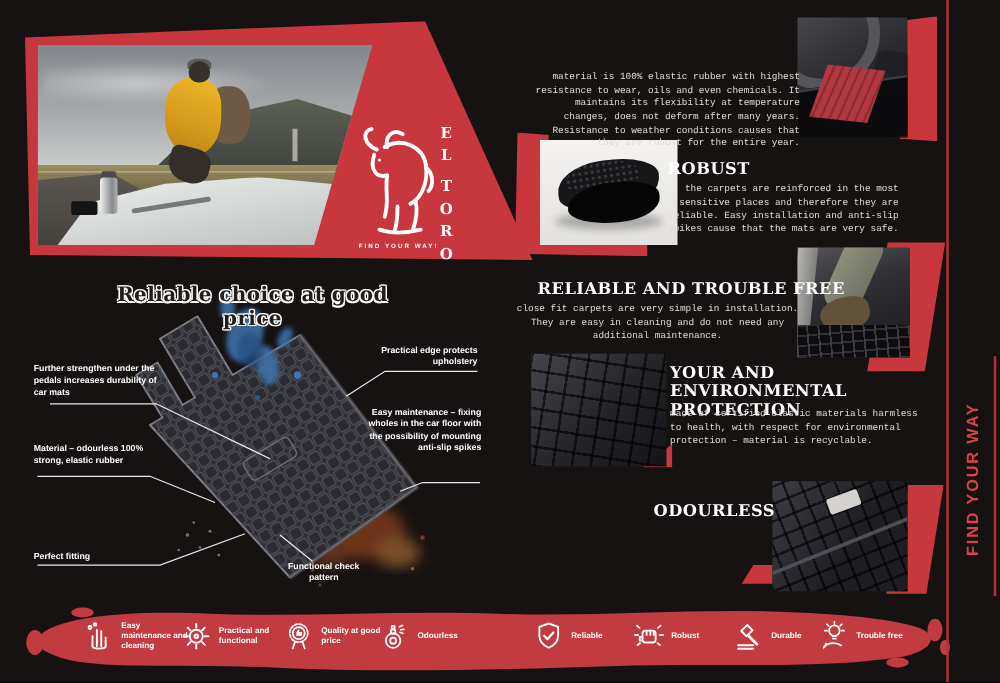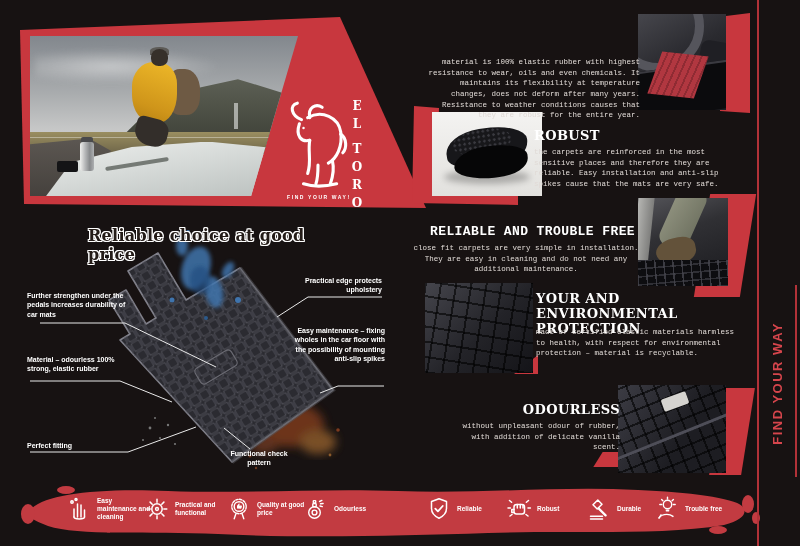--- a/index.html
+++ b/index.html
@@ -36,42 +36,42 @@
     background:linear-gradient(90deg,#f0f0ee 0%,#b9babb 35%,#888a8c 70%,#aeb0b2 100%);}
   .camera{left:10%;top:78%;width:8%;height:7%;background:#141416;border-radius:2px;}
 
   
   .bull{left:287px;top:100px;width:62px;height:90px;z-index:3;}
   .logo-letters{left:351px;top:99px;height:108px;display:flex;flex-direction:column;align-items:center;gap:7px;z-index:3;}
   .logo-letters span{writing-mode:vertical-rl;text-orientation:upright;font-family:"DejaVu Serif",serif;
     font-weight:bold;font-size:12px;color:#fff;letter-spacing:4px;line-height:1;}
   .logo-tagline{left:287px;top:194px;width:82px;font-weight:bold;font-size:5px;color:#fff;letter-spacing:1.6px;z-index:3;}
 
-  .caption{left:88px;top:226px;width:228px;text-align:left;z-index:3;
+  .caption{left:88px;top:226px;width:228px;text-align:center;z-index:3;
     font-family:"DejaVu Serif",serif;font-weight:bold;font-size:16px;letter-spacing:.3px;color:#241c18;
     text-shadow:-1px -1px 0 #fff,1px -1px 0 #fff,-1px 1px 0 #fff,1px 1px 0 #fff,0 -1px 0 #fff,0 1px 0 #fff,-1px 0 0 #fff,1px 0 0 #fff;}
 
   
   .mat-svg{left:0;top:0;width:800px;height:546px;z-index:2;pointer-events:none;}
   .co{position:absolute;font-size:7px;font-weight:bold;line-height:1.35;color:#fff;z-index:3;}
   .co0{left:27px;top:291px;width:100px;}
   .co1{left:27px;top:355px;width:100px;}
   .co2{left:27px;top:441px;width:80px;}
   .co3{left:228px;top:449px;width:62px;text-align:center;}
   .co4{left:292px;top:276px;width:90px;text-align:right;}
   .co5{left:290px;top:326px;width:95px;text-align:right;}
 
   
   .ft{position:absolute;font-family:"DejaVu Serif",serif;font-weight:bold;color:#fff;letter-spacing:.4px;z-index:3;}
   .fb{position:absolute;font-size:7.5px;line-height:1.42;color:#e0dad6;z-index:3;font-family:Liberation Mono, monospace;}
   .f0-t{left:430px;top:36px;font-size:14.5px;white-space:nowrap;}
   .f0-b{left:428px;top:57px;width:212px;text-align:right;}
   .f1-t{left:534px;top:128px;font-size:13px;}
-  .f1-b{left:534px;top:147px;width:185px;}
-  .f2-t{left:430px;top:224px;font-size:13px;white-space:nowrap;font-family:Liberation Mono, monospace;}
+  .f1-b{left:534px;top:147px;width:185px;text-align:right;}
+  .f2-t{left:430px;top:224px;font-size:13px;white-space:nowrap;}
   .f2-b{left:412px;top:243px;width:228px;text-align:center;}
   .f3-t{left:536px;top:292px;width:200px;font-size:13px;line-height:1.15;}
   .f3-b{left:536px;top:327px;width:210px;}
   .f4-t{left:470px;top:402px;width:150px;font-size:13px;text-align:right;}
   .f4-b{left:440px;top:421px;width:180px;text-align:right;}
 
   
   .ph{position:absolute;overflow:hidden;z-index:2;}
   .p0{left:638px;top:14px;width:88px;height:96px;background:linear-gradient(150deg,#46464c 0%,#2a2a2f 45%,#141417 100%);}
   .p0-wheel{left:-26px;top:-34px;width:74px;height:74px;border:9px solid #55555c;border-radius:50%;}
@@ -285,21 +285,20 @@
   </div>
 
   <div class="fb f0-b">material is 100% elastic rubber with highest resistance to wear, oils and even chemicals. It maintains its flexibility at temperature changes, does not deform after many years. Resistance to weather conditions causes that they are robust for the entire year.</div>
   <div class="ft f1-t">ROBUST</div>
   <div class="fb f1-b">the carpets are reinforced in the most sensitive places and therefore they are reliable. Easy installation and anti-slip spikes cause that the mats are very safe.</div>
   <div class="ft f2-t">RELIABLE AND TROUBLE FREE</div>
   <div class="fb f2-b">close fit carpets are very simple in installation. They are easy in cleaning and do not need any additional maintenance.</div>
   <div class="ft f3-t">YOUR AND ENVIRONMENTAL PROTECTION</div>
   <div class="fb f3-b">made of certified elastic materials harmless to health, with respect for environmental protection – material is recyclable.</div>
   <div class="ft f4-t">ODOURLESS</div>
-  <div class="fb f4-b">without unpleasant odour of rubber, with addition of delicate vanilla scent.</div>
 
   <svg class="abs banner-svg" viewBox="0 0 748 68">
     <g fill="#c23b41">
       <path d="M14 30 C30 16 80 10 150 13 C230 16 300 10 380 13 C460 16 540 8 620 12 C670 14 716 20 724 28 C730 34 726 42 706 47 C640 58 560 52 470 55 C380 58 280 60 200 56 C130 53 60 58 30 48 C14 42 6 37 14 30 Z"></path>
       <ellipse cx="10" cy="36" rx="7" ry="10"></ellipse>
         <ellipse cx="730" cy="26" rx="6" ry="9"></ellipse>
       <ellipse cx="700" cy="52" rx="9" ry="4"></ellipse>
         <ellipse cx="48" cy="12" rx="9" ry="4"></ellipse>
       <ellipse cx="738" cy="40" rx="4" ry="6"></ellipse>
     </g>

